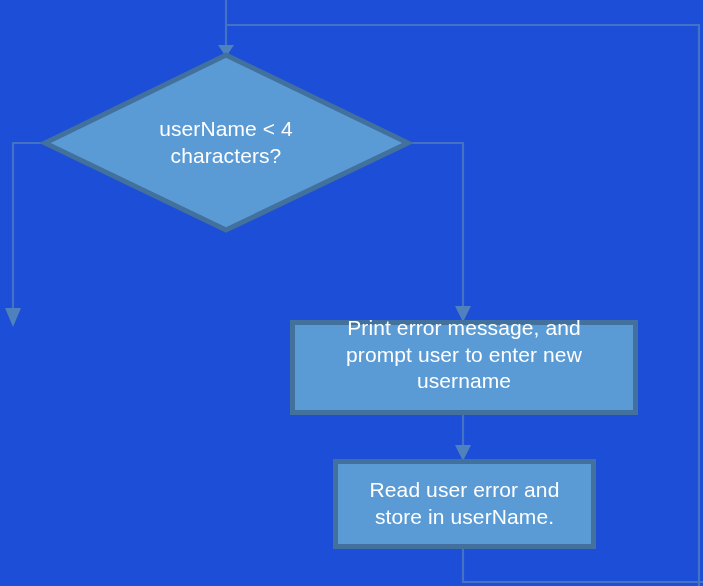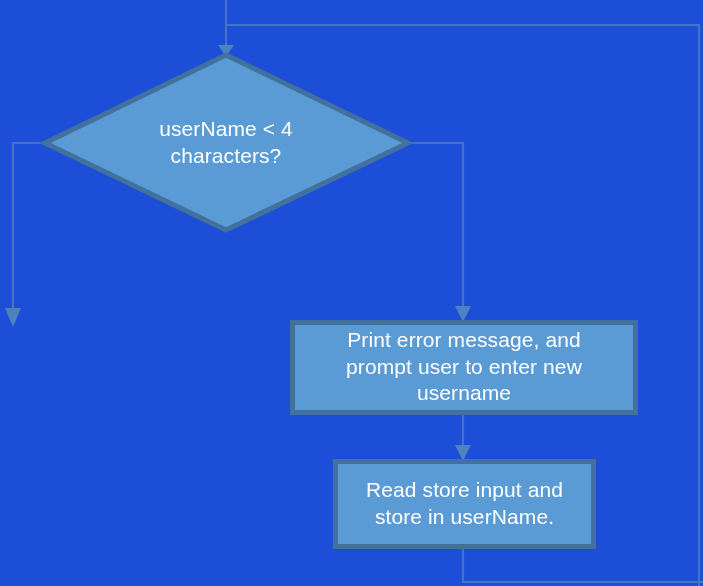--- a/index.html
+++ b/index.html
@@ -38,21 +38,21 @@
   }
   .decision-label {
     left: 70px;
     top: 98px;
     width: 312px;
     height: 90px;
     font-size: 21px;
   }
   .process-label-1 {
     left: 296px;
-    top: 324px;
+    top: 312px;
     width: 336px;
     height: 86px;
     font-size: 21px;
   }
   .process-label-2 {
     left: 339px;
     top: 463px;
     width: 251px;
     height: 81px;
     font-size: 21px;
@@ -101,16 +101,16 @@
 
   </svg>
 
   <div class="node-label decision-label">userName &lt; 4
 characters?</div>
 
   <div class="node-label process-label-1">Print error message, and
 prompt user to enter new
 username</div>
 
-  <div class="node-label process-label-2">Read store input and
+  <div class="node-label process-label-2">Read user error and
 store in userName.</div>
 
 </div>
 
 </body></html>

